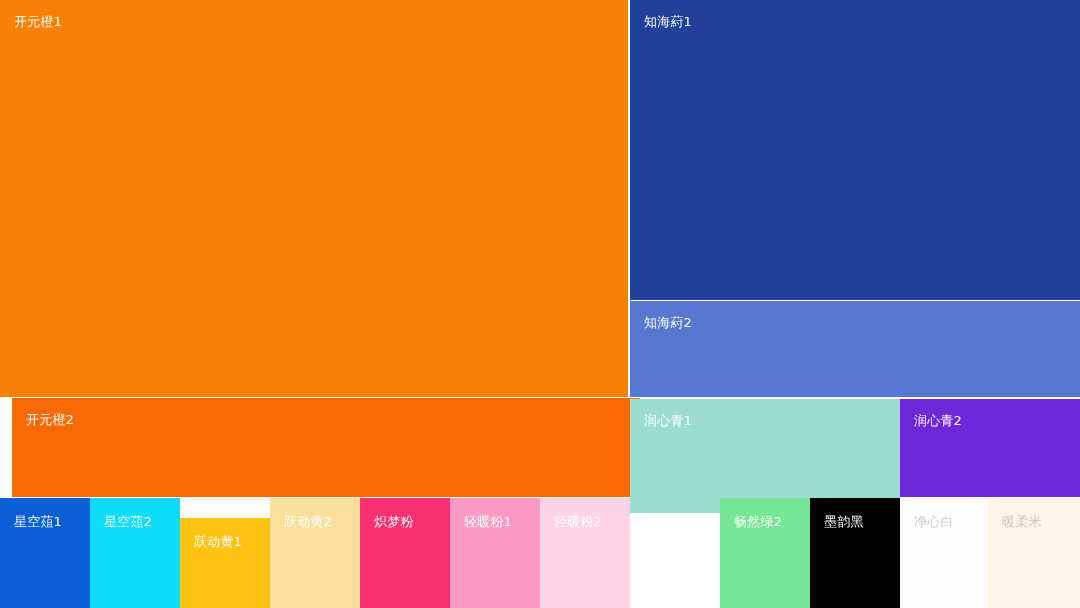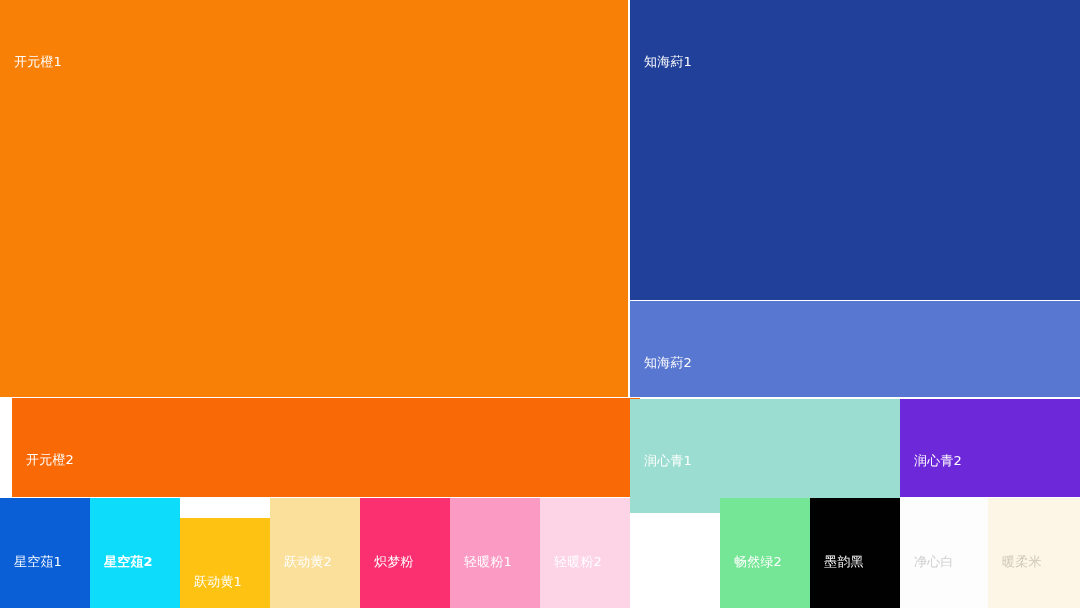--- a/index.html
+++ b/index.html
@@ -22,21 +22,20 @@
     box-sizing: border-box;
     overflow: hidden;
   }
   .swatch-label {
     position: absolute;
     font-size: 13px;
     line-height: 1;
     letter-spacing: 0.2px;
     white-space: nowrap;
     font-family: "DejaVu Sans", "Liberation Sans", sans-serif;
-    margin-top: 40px;
   }
   
   .lbl-tl .swatch-label {
     left: 14px;
     top: 15px;
   }
   .lbl-row .swatch-label {
     left: 14px;
     top: 17px;
   }
@@ -59,21 +58,21 @@
     </div>
     <div class="swatch lbl-tl" style="left: 630px; top: 399px; width: 270px; height: 114px; background: rgb(155, 221, 208); padding-left: 44px;">
       <span class="swatch-label" style="color: rgb(255, 255, 255);">润心青1</span>
     </div>
     <div class="swatch lbl-tl" style="left: 900px; top: 399px; width: 180px; height: 98px; background: #6d28d9;">
       <span class="swatch-label" style="color: rgb(255, 255, 255);">润心青2</span>
     </div>
     <div class="swatch lbl-row" style="left: 0px; top: 498px; width: 90px; height: 110px; background: rgb(10, 95, 214);">
       <span class="swatch-label" style="color: rgb(255, 255, 255);">星空葅1</span>
     </div>
-    <div class="swatch lbl-row" style="left: 90px; top: 498px; width: 90px; height: 110px; background: rgb(13, 220, 251); font-weight: bold;">
+    <div class="swatch lbl-row" style="left: 90px; top: 498px; width: 90px; height: 110px; background: rgb(13, 220, 251);">
       <span class="swatch-label" style="color: rgb(255, 255, 255);">星空葅2</span>
     </div>
     <div class="swatch lbl-row" style="left: 180px; top: 518px; width: 90px; height: 110px; background: rgb(253, 194, 18);">
       <span class="swatch-label" style="color: rgb(255, 255, 255);">跃动黄1</span>
     </div>
     <div class="swatch lbl-row" style="left: 270px; top: 498px; width: 90px; height: 110px; background: rgb(251, 224, 156);">
       <span class="swatch-label" style="color: rgb(255, 255, 255);">跃动黄2</span>
     </div>
     <div class="swatch lbl-row" style="left: 360px; top: 498px; width: 90px; height: 110px; background: rgb(251, 48, 112);">
       <span class="swatch-label" style="color: rgb(255, 255, 255);">炽梦粉</span>

